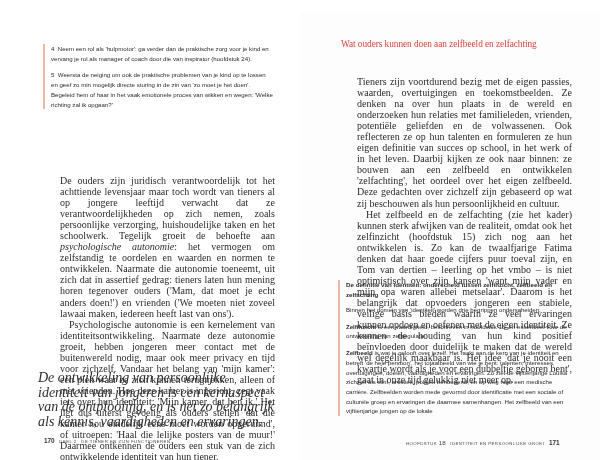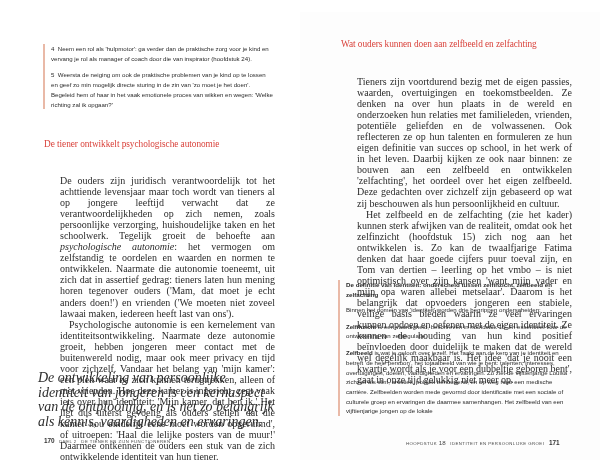--- a/index.html
+++ b/index.html
@@ -106,21 +106,20 @@
 <div class="spread">
 
   <div class="page page-left">
 
     <div class="box" style="left:43px; top:32px; width:222px;">
       <p><span>4</span>&nbsp;&nbsp;<span>Neem een rol als 'hulpmotor': ga verder dan de praktische zorg voor je kind en vervang je rol als manager of coach door die van inspirator (hoofdstuk 24).</span></p>
       <div class="gap"></div>
       <p><span>5</span>&nbsp;&nbsp;<span>Weersta de neiging om ook de praktische problemen van je kind op te lossen en geef zo min mogelijk directe sturing in de zin van 'zo moet je het doen'. Begeleid hem of haar in het vaak emotionele proces van wikken en wegen: 'Welke richting zal ik opgaan?'</span></p>
     </div>
 
-    <div class="heading" style="left:44px; top:127px;">De tiener ontwikkelt psychologische autonomie</div>
 
     <div class="body-text" style="left:44px; top:147px; width:215px;">
       <p><span>De ouders zijn juridisch verantwoordelijk tot het achttiende levensjaar maar toch wordt van tieners al op jongere leeftijd verwacht dat ze verantwoordelijkheden op zich nemen, zoals persoonlijke verzorging, huishoudelijke taken en het schoolwerk. Tegelijk groeit de behoefte aan </span><em>psychologische autonomie</em><span>: het vermogen om zelfstandig te oordelen en waarden en normen te ontwikkelen. Naarmate die autonomie toeneemt, uit zich dat in assertief gedrag: tieners laten hun mening horen tegenover ouders ('Mam, dat moet je echt anders doen!') en vrienden ('We moeten niet zoveel lawaai maken, iedereen heeft last van ons').</span></p>
       <p class="indent">Psychologische autonomie is een kernelement van identiteitsontwikkeling. Naarmate deze autonomie groeit, hebben jongeren meer contact met de buitenwereld nodig, maar ook meer privacy en tijd voor zichzelf. Vandaar het belang van 'mijn kamer': een plek waar ze zich kunnen terugtrekken, alleen of met vrienden. Hoe deze kamer is ingericht, zegt vaak iets over hun identiteit: 'Mijn kamer, dat ben ik.' Het ligt dus uiterst gevoelig als ouders stellen 'dat die kamer nou eindelijk eens moet worden opgeruimd', of uitroepen: 'Haal die lelijke posters van de muur!' Daarmee ontkennen de ouders een stuk van de zich ontwikkelende identiteit van hun tiener.</p>
     </div>
 
     <p class="pull-quote" style="left:30px; top:351px; width:240px;">De ontwikkeling van persoonlijke identiteit van jongeren is een kernaspect van de ontplooiing, en is net zo belangrijk als kennis, vaardigheden en ervaringen.</p>
 
     <div class="folio" style="left:44px; top:425px;">
       <span class="num">170</span><span class="sp"></span>

